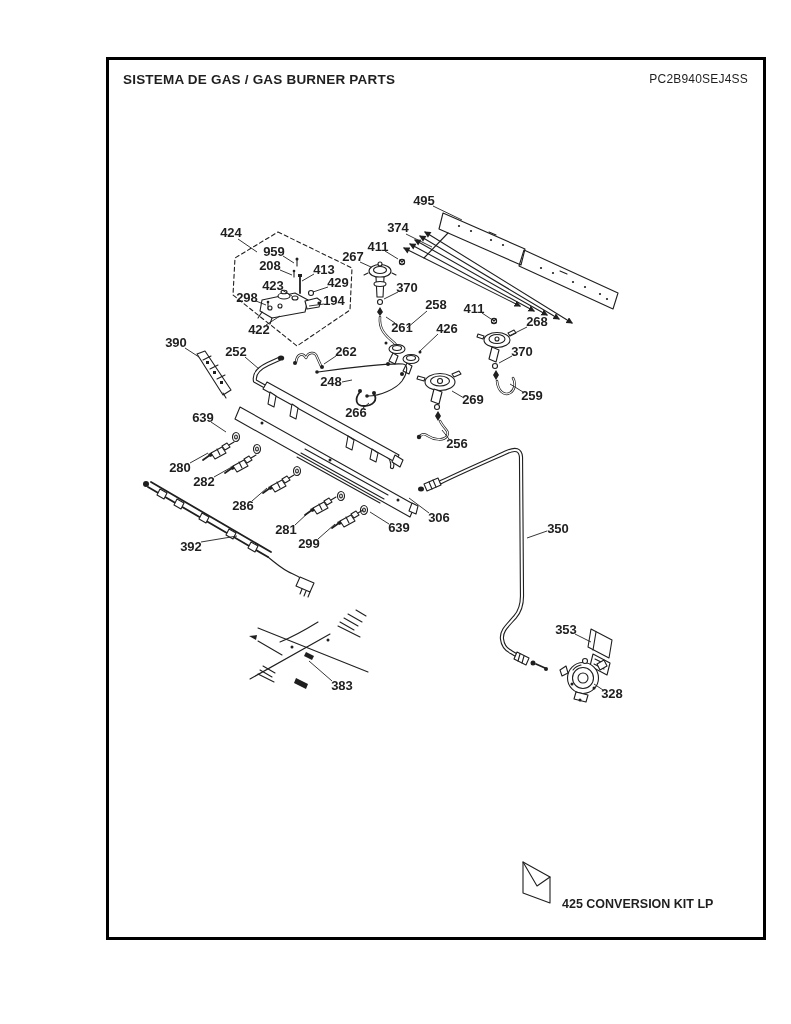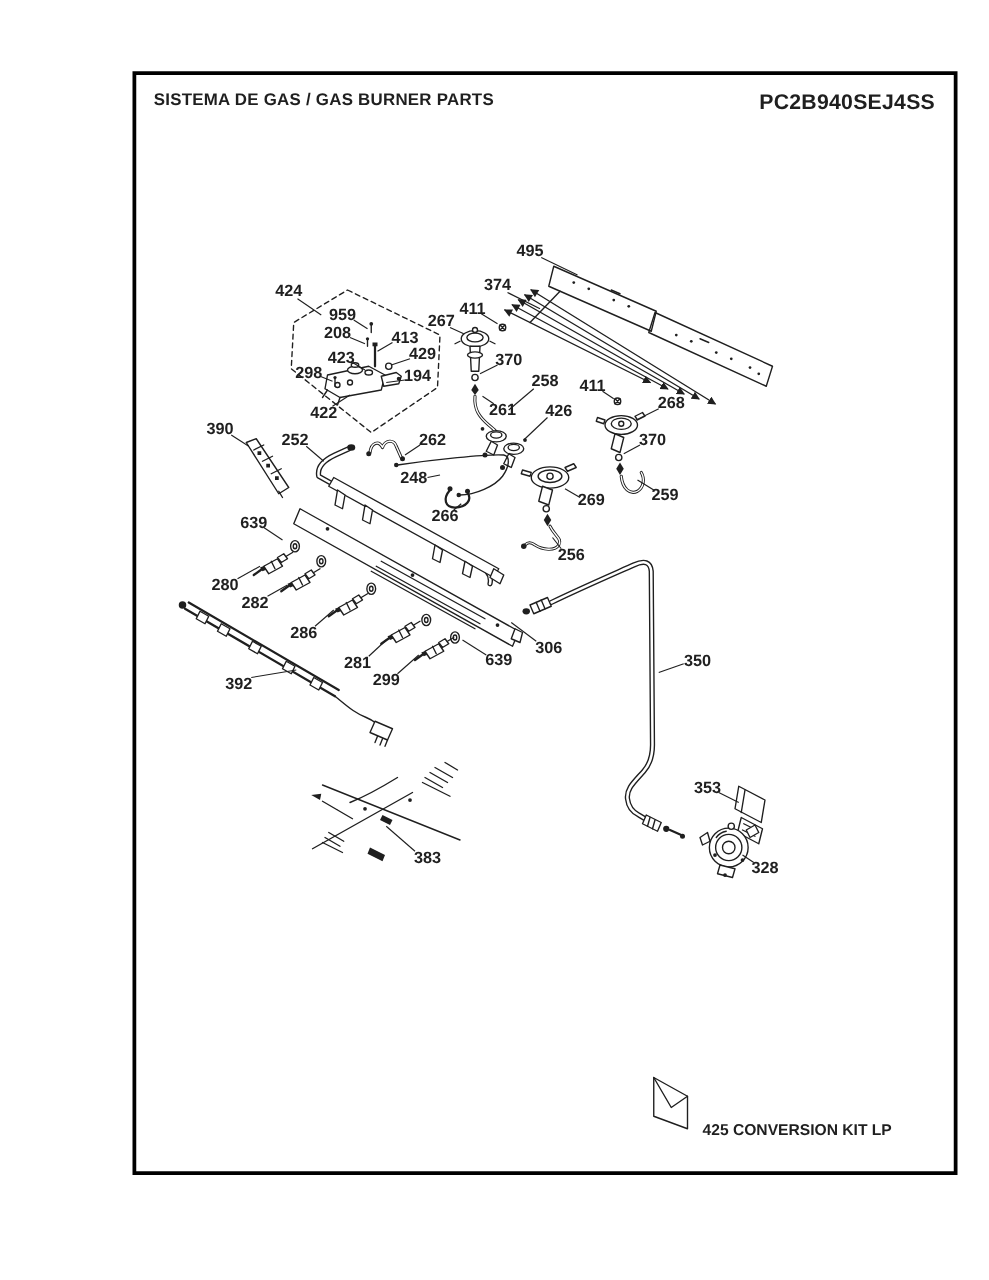--- a/index.html
+++ b/index.html
@@ -2,21 +2,21 @@
 <html style="--ink: #1f1f1f; --paper: #ffffff; --border: #000000;"><head>
 <meta charset="utf-8">
 <style>
   :root{ --ink:#1f1f1f; --paper:#ffffff; --border:#000000; }
   html,body{margin:0;padding:0;}
   body{width:791px;height:1024px;background:var(--paper);position:relative;overflow:hidden;
        font-family:"Liberation Sans", sans-serif;}
   .sheet{position:absolute;left:66px;top:57px;width:660px;height:883px;
          border:3px solid var(--border);background:var(--paper);box-sizing:border-box;margin-left:40px;}
   .hdr-title{position:absolute;left:14px;top:12px;font-size:13.5px;font-weight:bold;color:var(--ink);letter-spacing:.2px;}
-  .hdr-model{position:absolute;right:15px;top:12px;font-size:17px;font-weight:bold;color:var(--ink);letter-spacing:.2px;}
+  .hdr-model{position:absolute;right:15px;top:12px;font-size:12px;font-weight:normal;color:var(--ink);letter-spacing:.2px;}
   svg.diagram{position:absolute;left:0;top:0;width:791px;height:1024px;}
   .ln{stroke:var(--ink);stroke-width:1.1;fill:none;stroke-linecap:round;stroke-linejoin:round;}
   .ln2{stroke:var(--ink);stroke-width:1.8;fill:none;stroke-linecap:round;stroke-linejoin:round;}
   .fw{stroke:var(--ink);stroke-width:1.1;fill:var(--paper);stroke-linejoin:round;}
   .fd{fill:var(--ink);stroke:none;}
   .dash{stroke-dasharray:4 3;}
   .t5{stroke:var(--ink);stroke-width:4.2;fill:none;stroke-linecap:round;stroke-linejoin:round;}
   .t3{stroke:var(--paper);stroke-width:2;fill:none;stroke-linecap:round;stroke-linejoin:round;}
   .t26{stroke:var(--ink);stroke-width:2.5;fill:none;stroke-linecap:round;stroke-linejoin:round;}
   .t12{stroke:var(--paper);stroke-width:1.1;fill:none;stroke-linecap:round;stroke-linejoin:round;}

